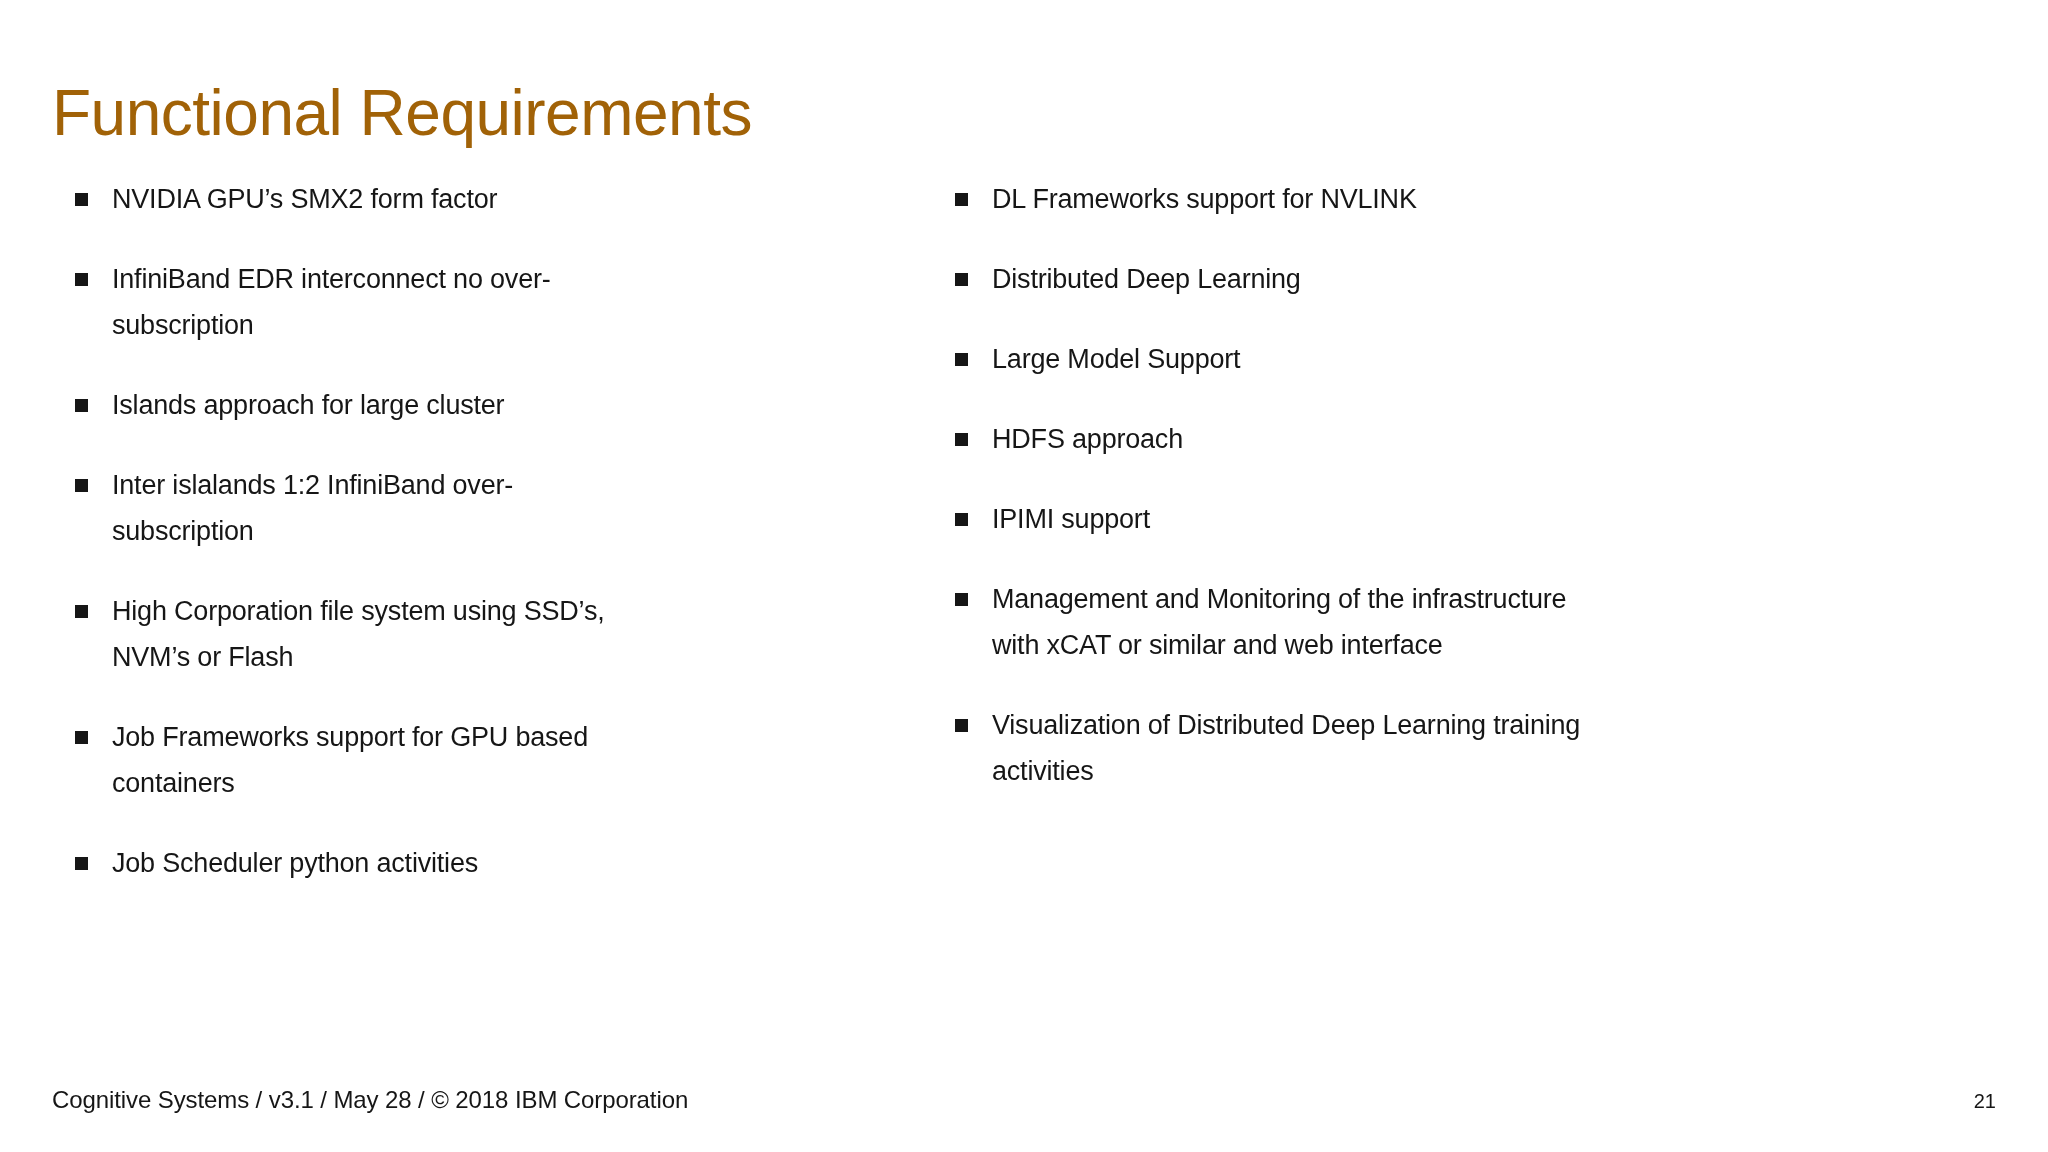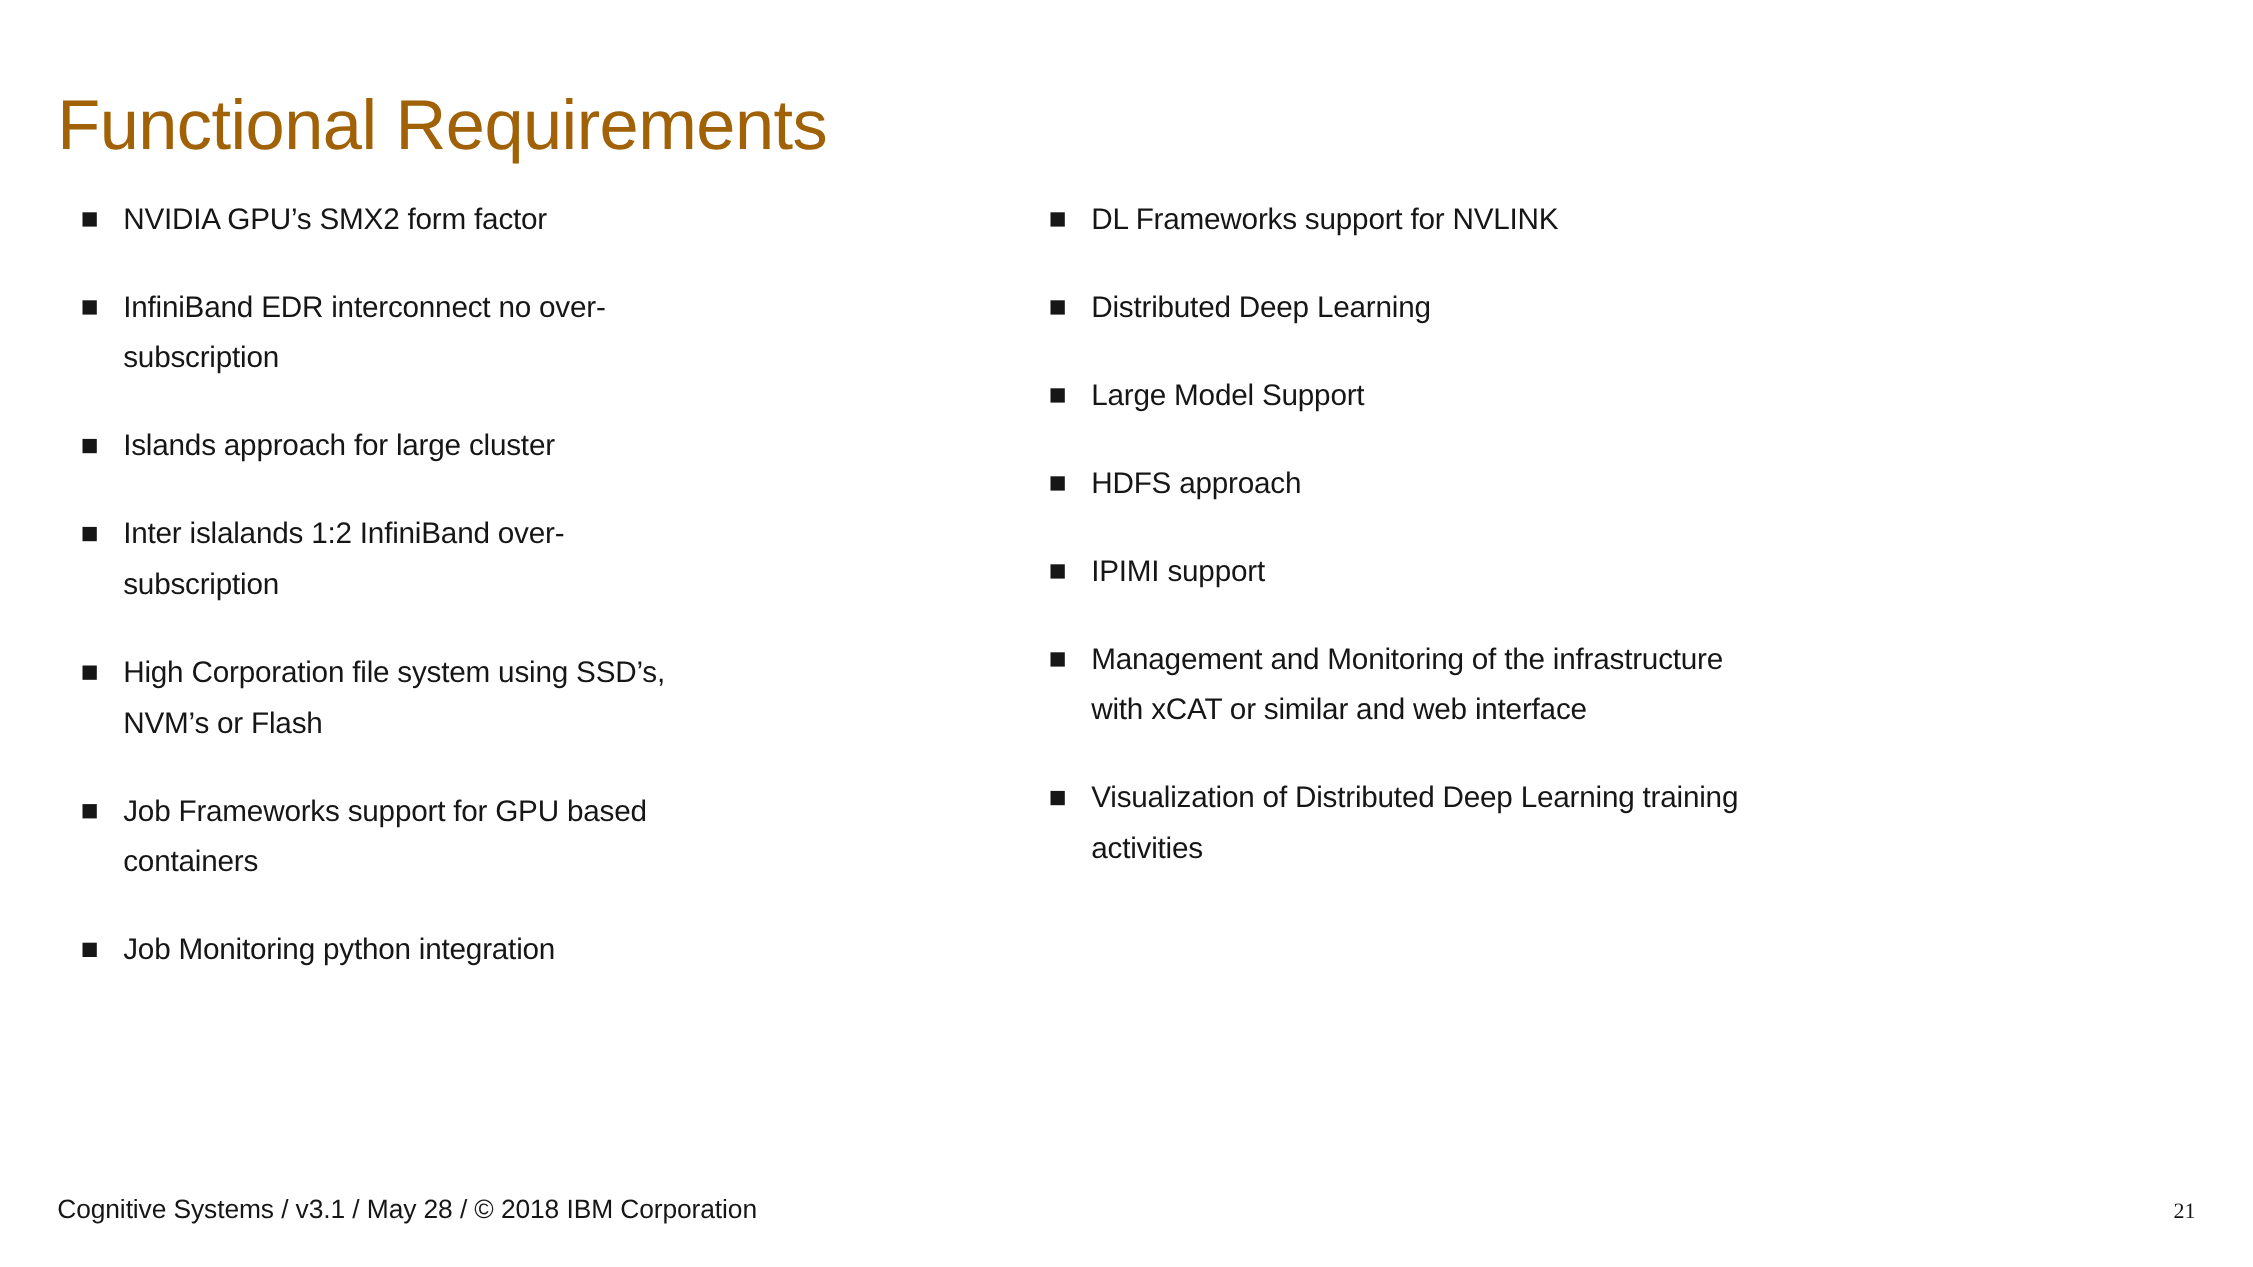--- a/index.html
+++ b/index.html
@@ -68,21 +68,20 @@
     align-items: baseline;
   }
   .footer-text {
     font-size: 24px;
     letter-spacing: -0.1px;
     color: #161616;
   }
   .page-number {
     font-size: 20px;
     color: #161616;
-    font-family: Liberation Serif, serif;
   }
 </style>
 </head>
 <body>
 
 <h1 class="slide-title">Functional Requirements</h1>
 
 <div class="columns">
 
   <ul class="bullet-list col-left">
@@ -109,21 +108,21 @@
       <span class="bullet-text">High Corporation file system using SSD’s,
 NVM’s or Flash</span>
     </li>
     <li class="bullet-item">
       <span class="bullet-square"></span>
       <span class="bullet-text">Job Frameworks support for GPU based
 containers</span>
     </li>
     <li class="bullet-item">
       <span class="bullet-square"></span>
-      <span class="bullet-text">Job Monitoring python integration</span>
+      <span class="bullet-text">Job Scheduler python activities</span>
     </li>
   </ul>
 
   <ul class="bullet-list col-right">
     <li class="bullet-item">
       <span class="bullet-square"></span>
       <span class="bullet-text">DL Frameworks support for NVLINK</span>
     </li>
     <li class="bullet-item">
       <span class="bullet-square"></span>

